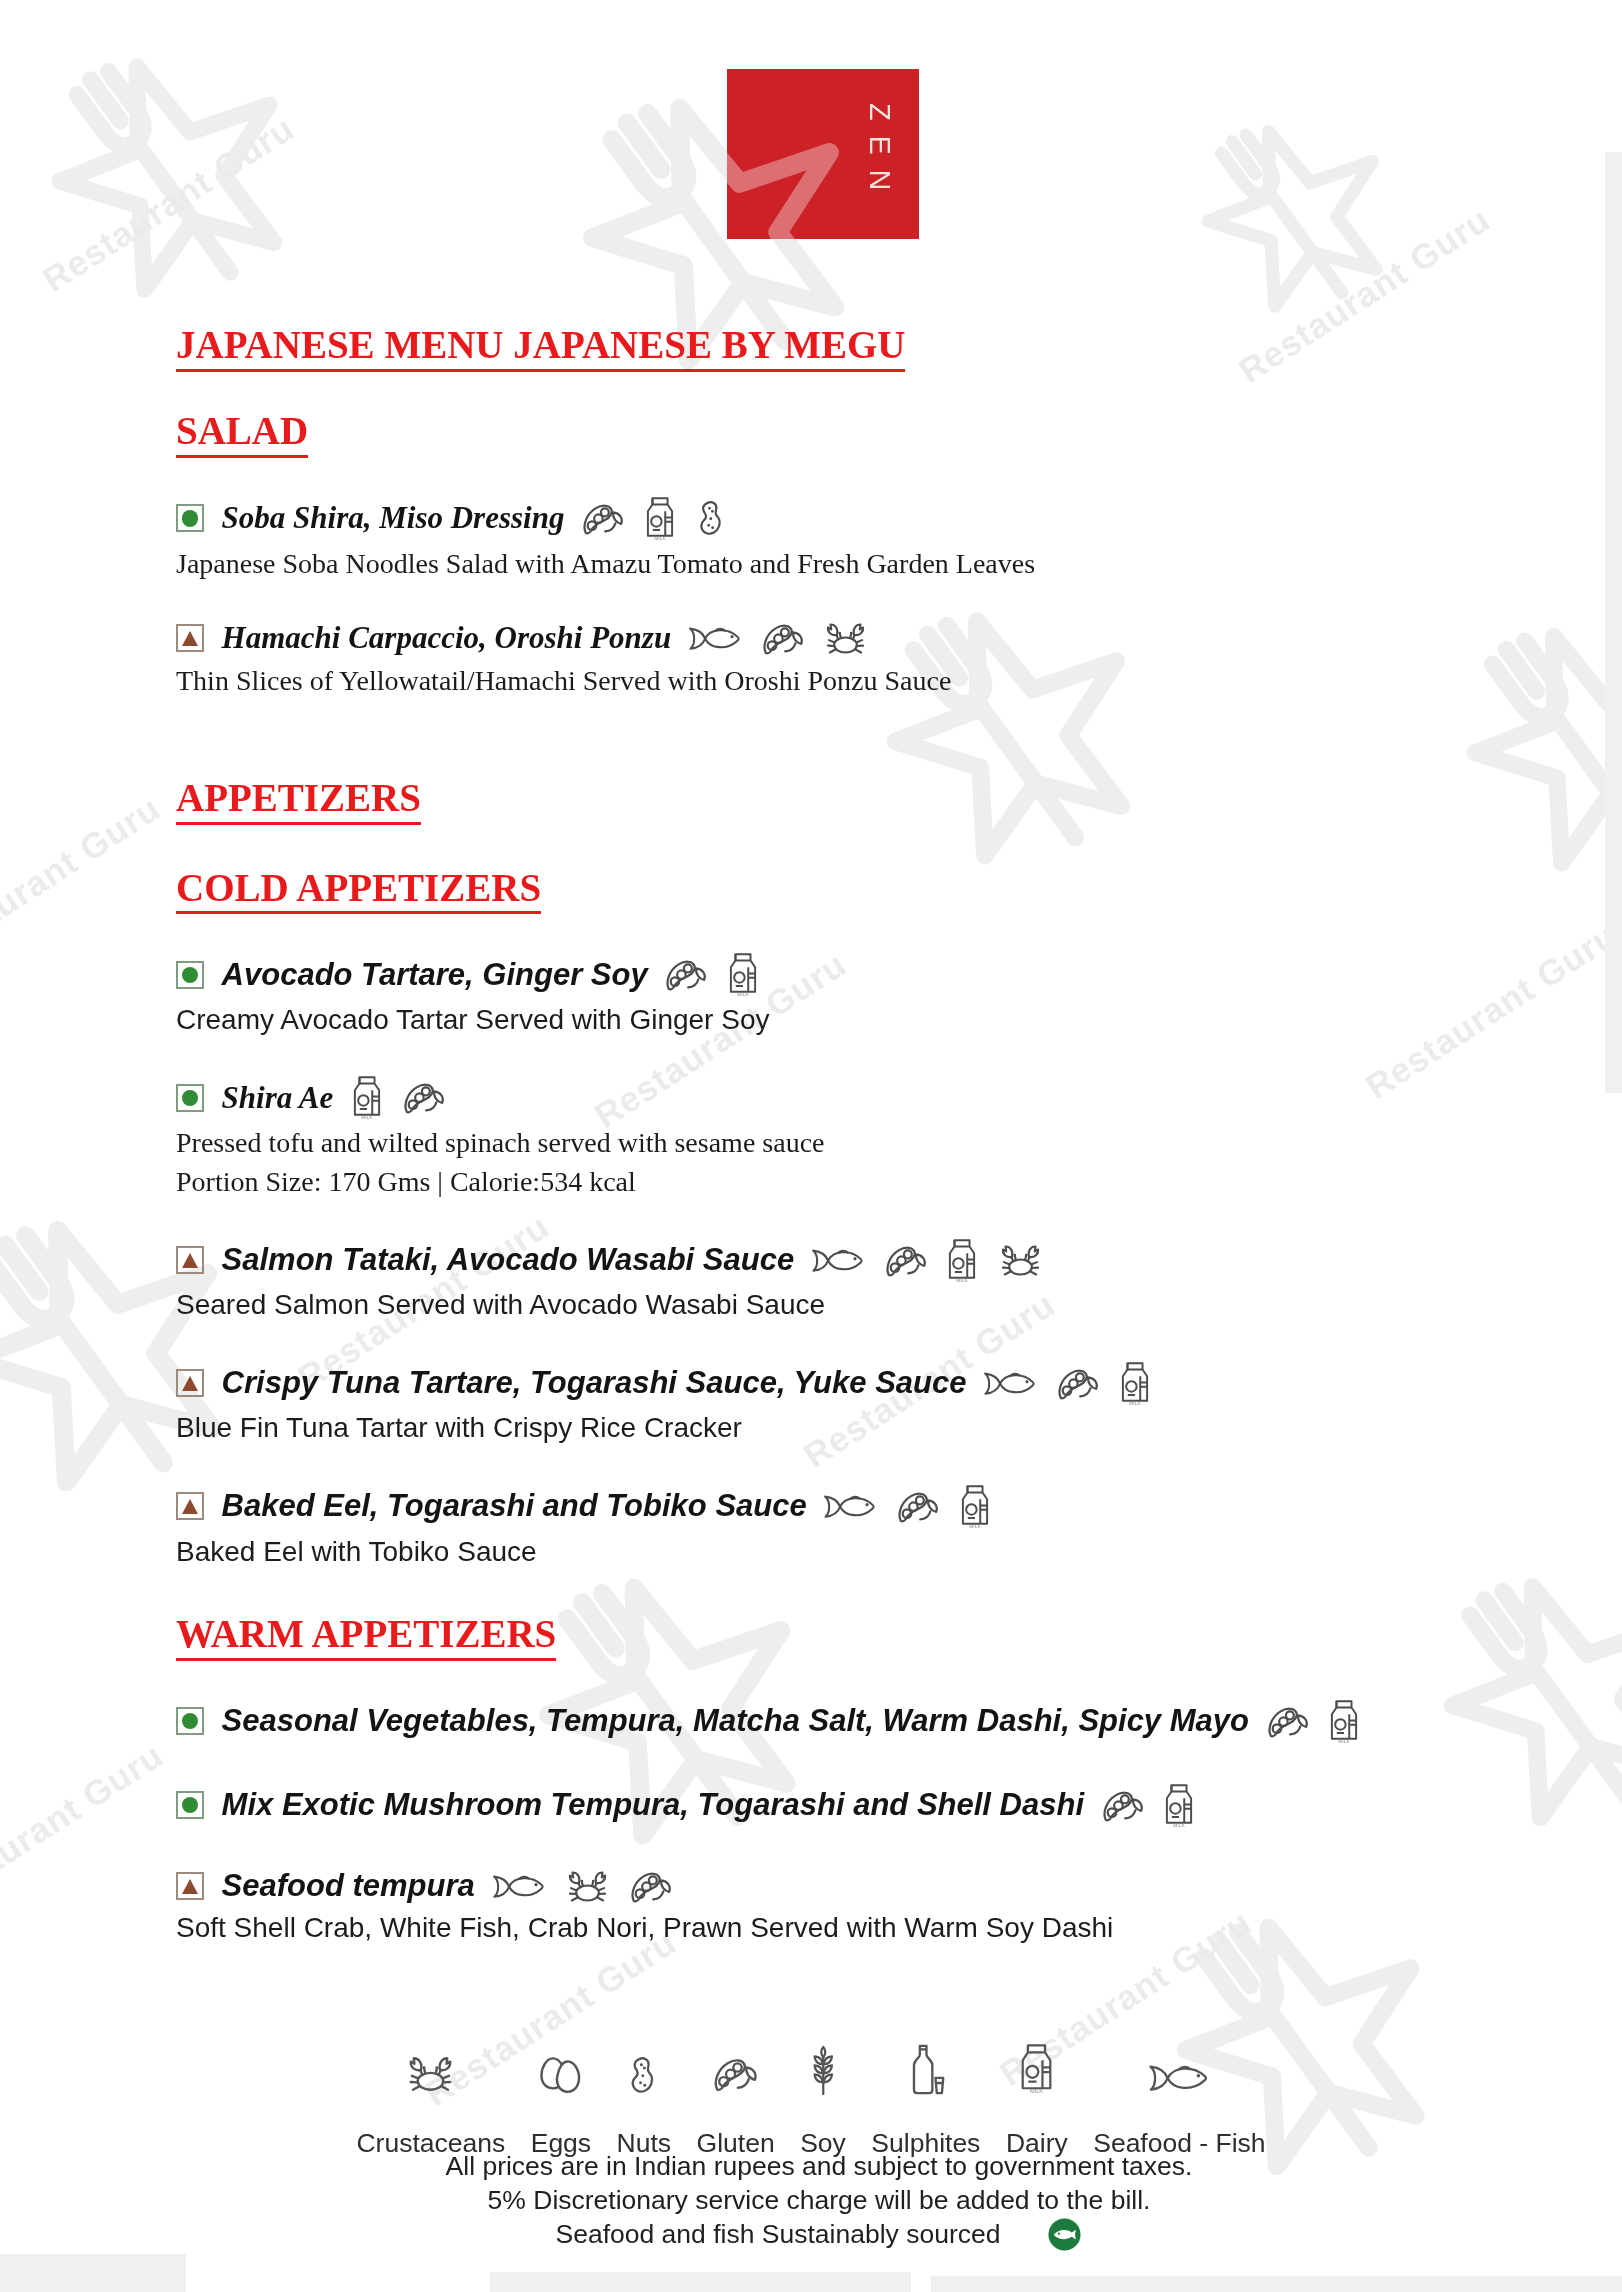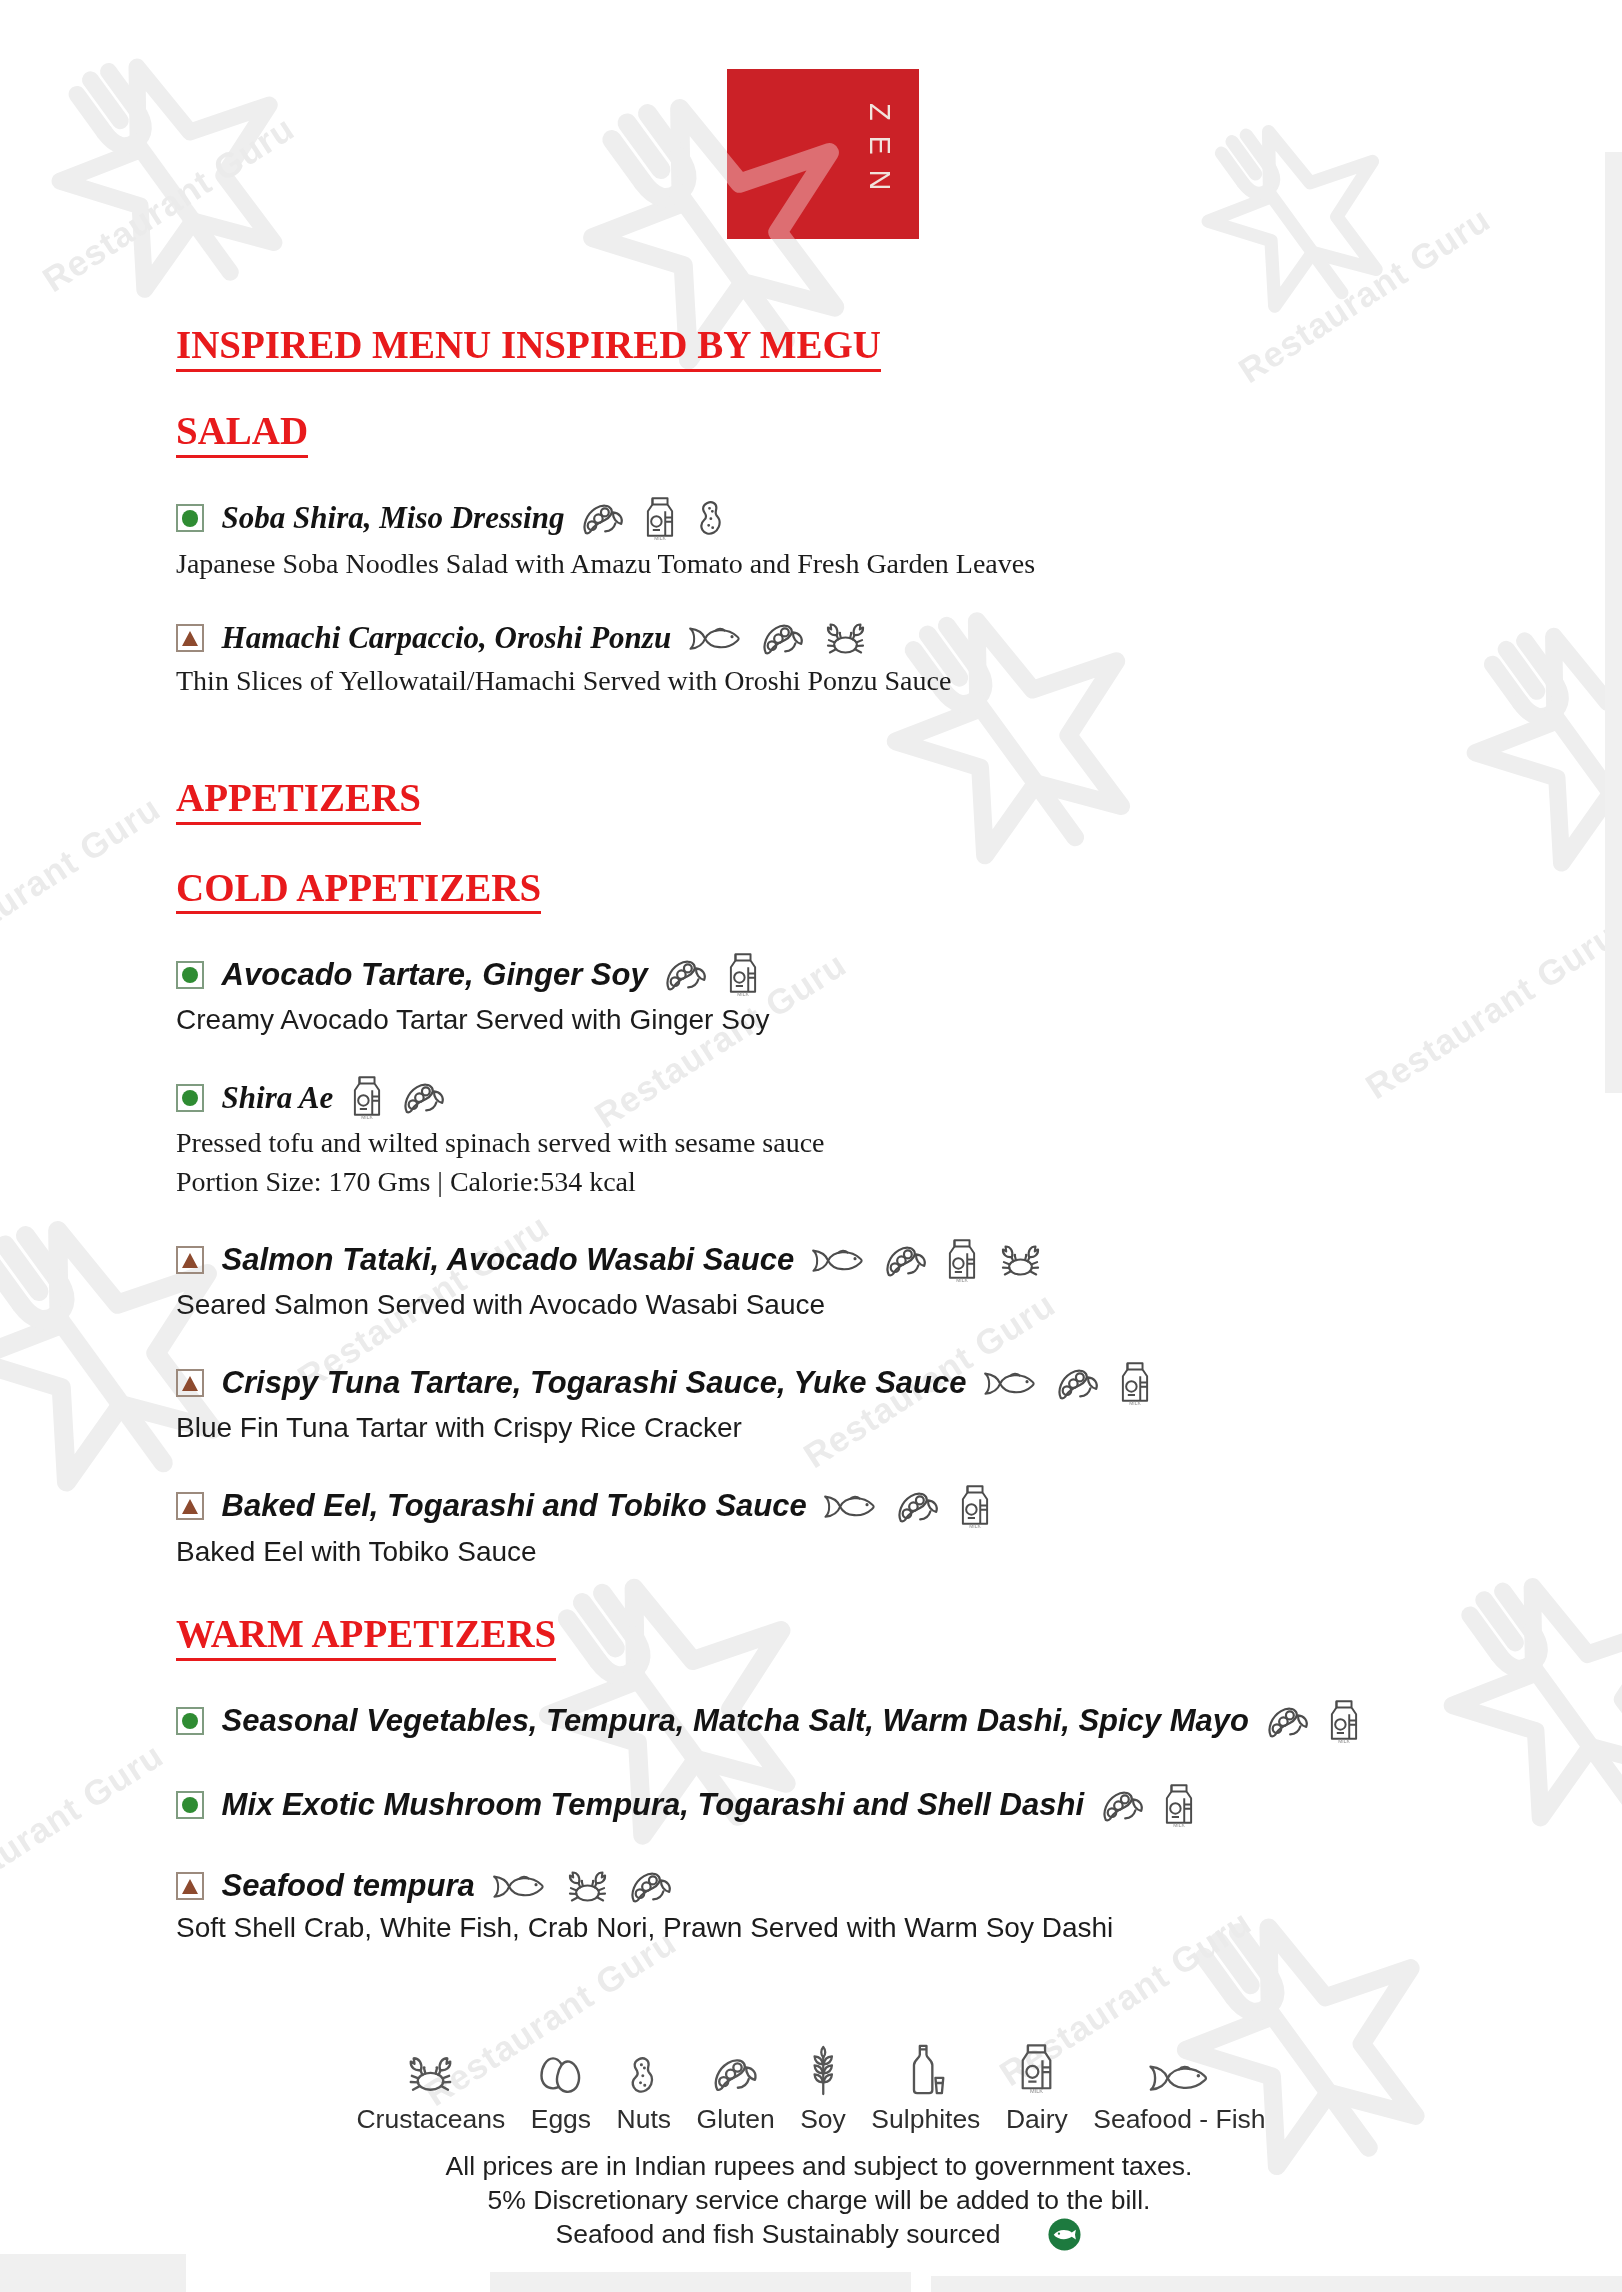--- a/index.html
+++ b/index.html
@@ -72,21 +72,21 @@
   .ic-dairy{width:36px;height:47px;}
   .ic-nuts{width:35px;height:39px;}
   .ic-fish{width:57px;height:31px;}
   .ic-crustacean{width:49px;height:39px;}
 
   
   #legend{
     position:absolute;top:2037px;left:0;width:100%;z-index:3;
     display:flex;justify-content:center;align-items:flex-end;gap:25.5px;
   }
-  .legend-col{display:flex;flex-direction:column;align-items:center;color:#555;}
+  .legend-col{display:flex;flex-direction:column;align-items:center;color:#555;gap:24px;}
   .legend-icon-box{height:59px;display:flex;align-items:flex-end;}
   .legend-label{margin-top:7.8px;font-size:26.5px;color:#2e2e2e;white-space:nowrap;}
   .lg-crustacean{width:55px;height:44px;}
   .lg-eggs{width:49px;height:41px;}
   .lg-nuts{width:37px;height:41px;}
   .lg-soy{width:49px;height:44px;}
   .lg-wheat{width:26.5px;height:51px;}
   .lg-bottle{width:41px;height:53px;}
   .lg-dairy{width:41px;height:55px;}
   .lg-fish{width:65px;height:36px;}
@@ -260,21 +260,21 @@
   <svg class="logo-wm" viewBox="0 0 300 300" width="294" height="294">
       <use href="#sym-wmstar"></use>
     </svg>
   <div class="zen-wrap">
       <span>ZEN</span>
     </div>
 </div>
 
 <div id="content">
   <div id="menu-title" class="red-head">
-    <span class="u">INSPIRED MENU INSPIRED BY MEGU</span>
+    <span class="u">JAPANESE MENU JAPANESE BY MEGU</span>
   </div>
   <div id="menu-sections">
       <section class="menu-section first">
         <div class="red-head section-heading"><span class="u">SALAD</span></div>
         <div class="menu-item">
           <div class="item-head">
             <span class="ind veg">
               <span class="dot"></span>
             </span>
             <span class="item-name name-serif">Soba Shira, Miso Dressing</span>

